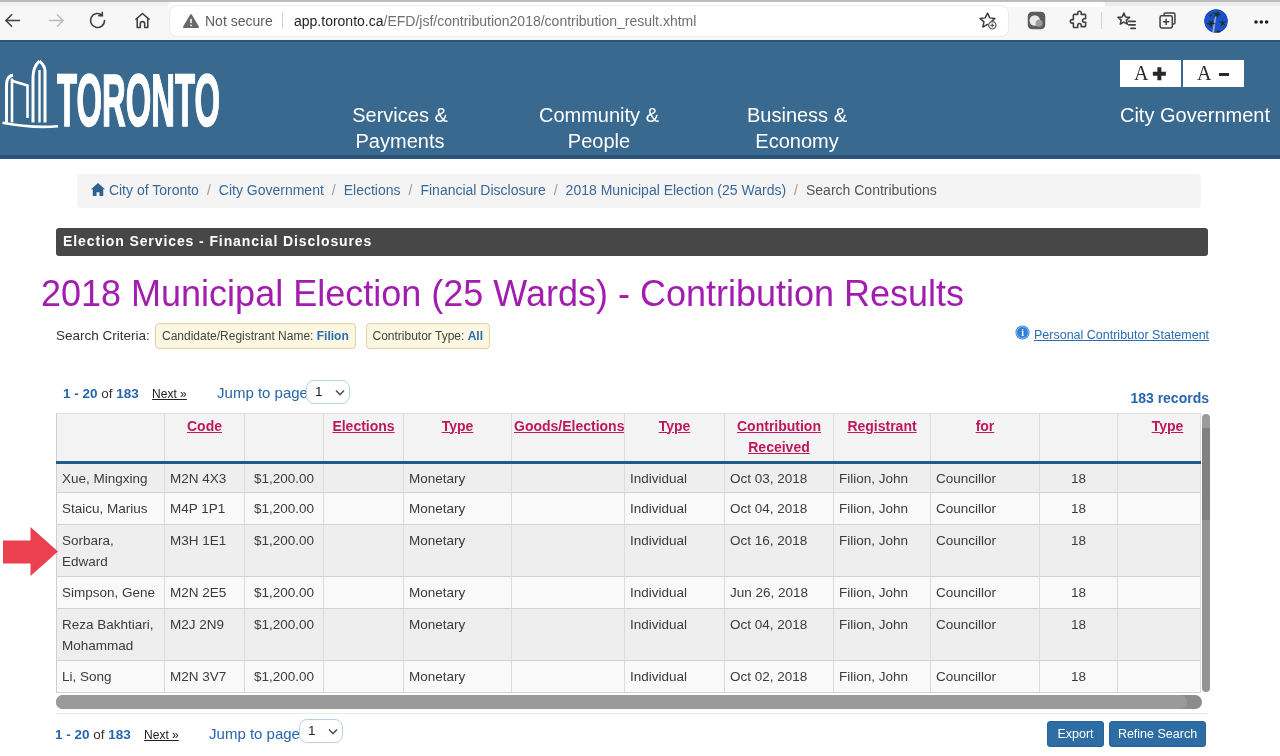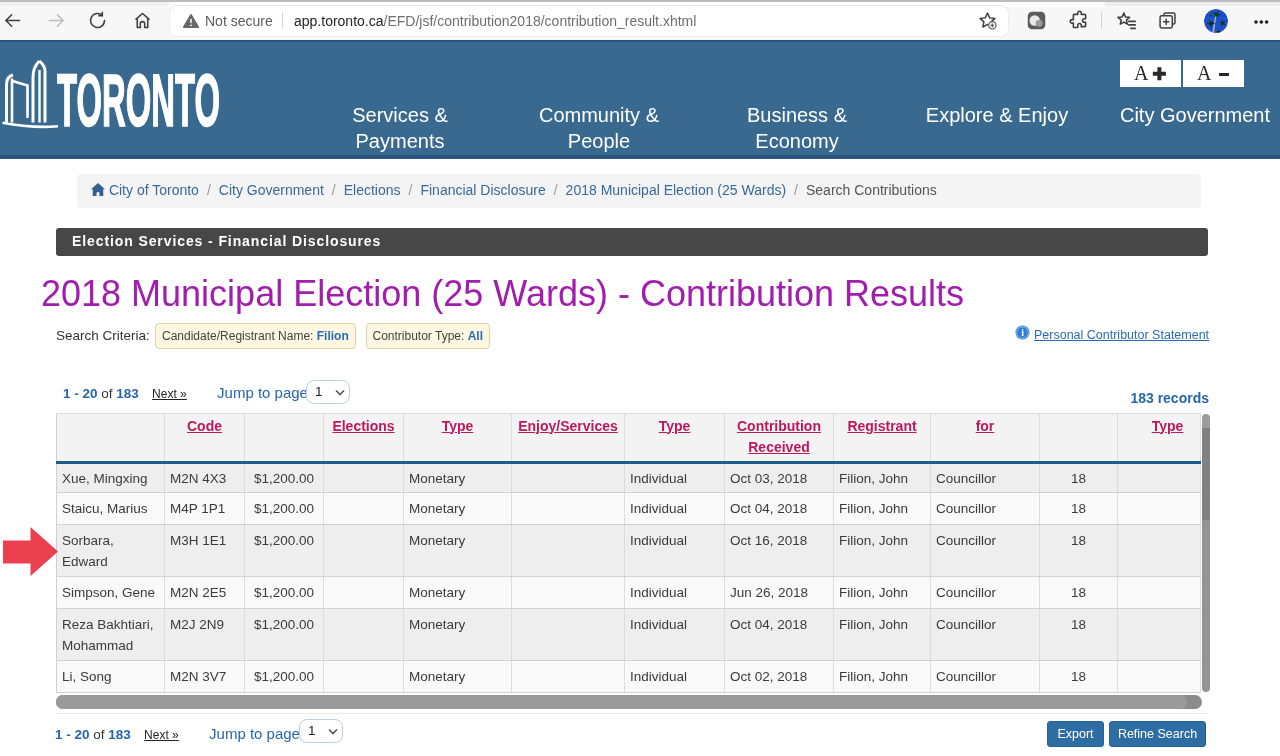--- a/index.html
+++ b/index.html
@@ -27,21 +27,21 @@
 .fbtn b { font-family:"Liberation Sans",sans-serif; font-weight:bold; font-size:17px; }
 .fbtn .mn { display:inline-block; width:10px; height:3.5px; background:#282828; vertical-align:3.5px; margin-left:4px; }
 
 
 #crumbbar { position:absolute; left:77px; top:174px; width:1124px; height:34px; background:#f4f4f4; border-radius:4px; }
 #crumbs { position:absolute; left:14px; top:8.5px; font-size:14px; color:#39699b; white-space:nowrap; line-height:15px; }
 #crumbs .sep { color:#9a9a9a; padding:0 8px; }
 #crumbs .last { color:#555; }
 
 
-#darkbar { position:absolute; left:56px; top:228px; width:1152px; height:27.5px; background:#474747; border-radius:3px; color:#fff; font-size:14px; font-weight:bold; letter-spacing:0.9px; line-height:27.5px; padding-left:16px; }
+#darkbar { position:absolute; left:56px; top:228px; width:1152px; height:27.5px; background:#474747; border-radius:3px; color:#fff; font-size:14px; font-weight:bold; letter-spacing:0.9px; line-height:27.5px; padding-left:7px; }
 
 
 #h1 { position:absolute; left:41px; top:272.5px; font-size:36px; color:#a21caf; line-height:42px; }
 
 
 #critlabel { position:absolute; left:56px; top:326px; font-size:13.5px; color:#333; line-height:20px; }
 .chip { position:absolute; top:322.5px; height:26px; background:#fbf7e0; border:1px solid #ddd3a4; border-radius:4px; font-size:12px; color:#444; line-height:24px; padding:0 6px; }
 .chip b { color:#2a6cb3; }
 #infoicon { position:absolute; left:1015px; top:325px; width:15px; height:15px; }
 #pislink { position:absolute; left:1034px; top:324.5px; font-size:12.5px; color:#2a6cb3; text-decoration:underline; line-height:20px; }
@@ -167,21 +167,20 @@
         <path d="M33 66.5 L33 21.5 Q33 11 39.5 5" stroke-width="3"></path>
         <path d="M39.5 5 Q45 10 45 15 L45 66.5" stroke-width="3"></path>
         <path d="M39.5 66.5 L39.5 14" stroke-width="2.4"></path>
         <path d="M2.5 66.8 Q32 72.5 58 70.3" stroke-width="2.6"></path>
       </g>
       <text x="57" y="69.5" fill="#fff" stroke="#fff" stroke-width="1.7" font-family="'Liberation Sans',sans-serif" font-weight="bold" font-size="74" textLength="163" lengthAdjust="spacingAndGlyphs">TORONTO</text>
     </svg>
     <div class="nav" style="left:280px">Services &amp;<br>Payments</div>
     <div class="nav" style="left:479px">Community &amp;<br>People</div>
     <div class="nav" style="left:677px">Business &amp;<br>Economy</div>
-    <div class="nav" style="left:877px">Explore &amp; Enjoy</div>
     <div class="nav" style="left:1075px">City Government</div>
     <div class="fbtn" style="left:1120px">A <b>✚</b></div>
     <div class="fbtn" style="left:1183px">A <span class="mn"></span></div>
   </div>
 
   <div id="crumbbar">
     <div id="crumbs">
       <svg width="14" height="13" viewBox="0 0 24 22" style="vertical-align:-1.5px">
           <path d="M12 0 0 10.5h3V22h6.5v-6.5h5V22H21V10.5h3Z" fill="#33618f"></path>
         </svg>
@@ -227,21 +226,21 @@
         <col style="width:78px">
         <col style="width:83px">
     </colgroup>
     <tbody>
         <tr class="hdr">
       <th></th>
           <th><a>Code</a></th>
           <th></th>
           <th><a>Elections</a></th>
           <th><a>Type</a></th>
-          <th><a>Enjoy/Services</a></th>
+          <th><a>Goods/Elections</a></th>
           <th><a>Type</a></th>
           <th><a>Contribution<br>Received</a></th>
           <th><a>Registrant</a></th>
           <th><a>for</a></th>
           <th></th>
           <th style="padding-left:19px"><a>Type</a></th>
     </tr>
     <tr class="odd" style="height:30px">
           <td>Xue, Mingxing</td>
           <td>M2N 4X3</td>

